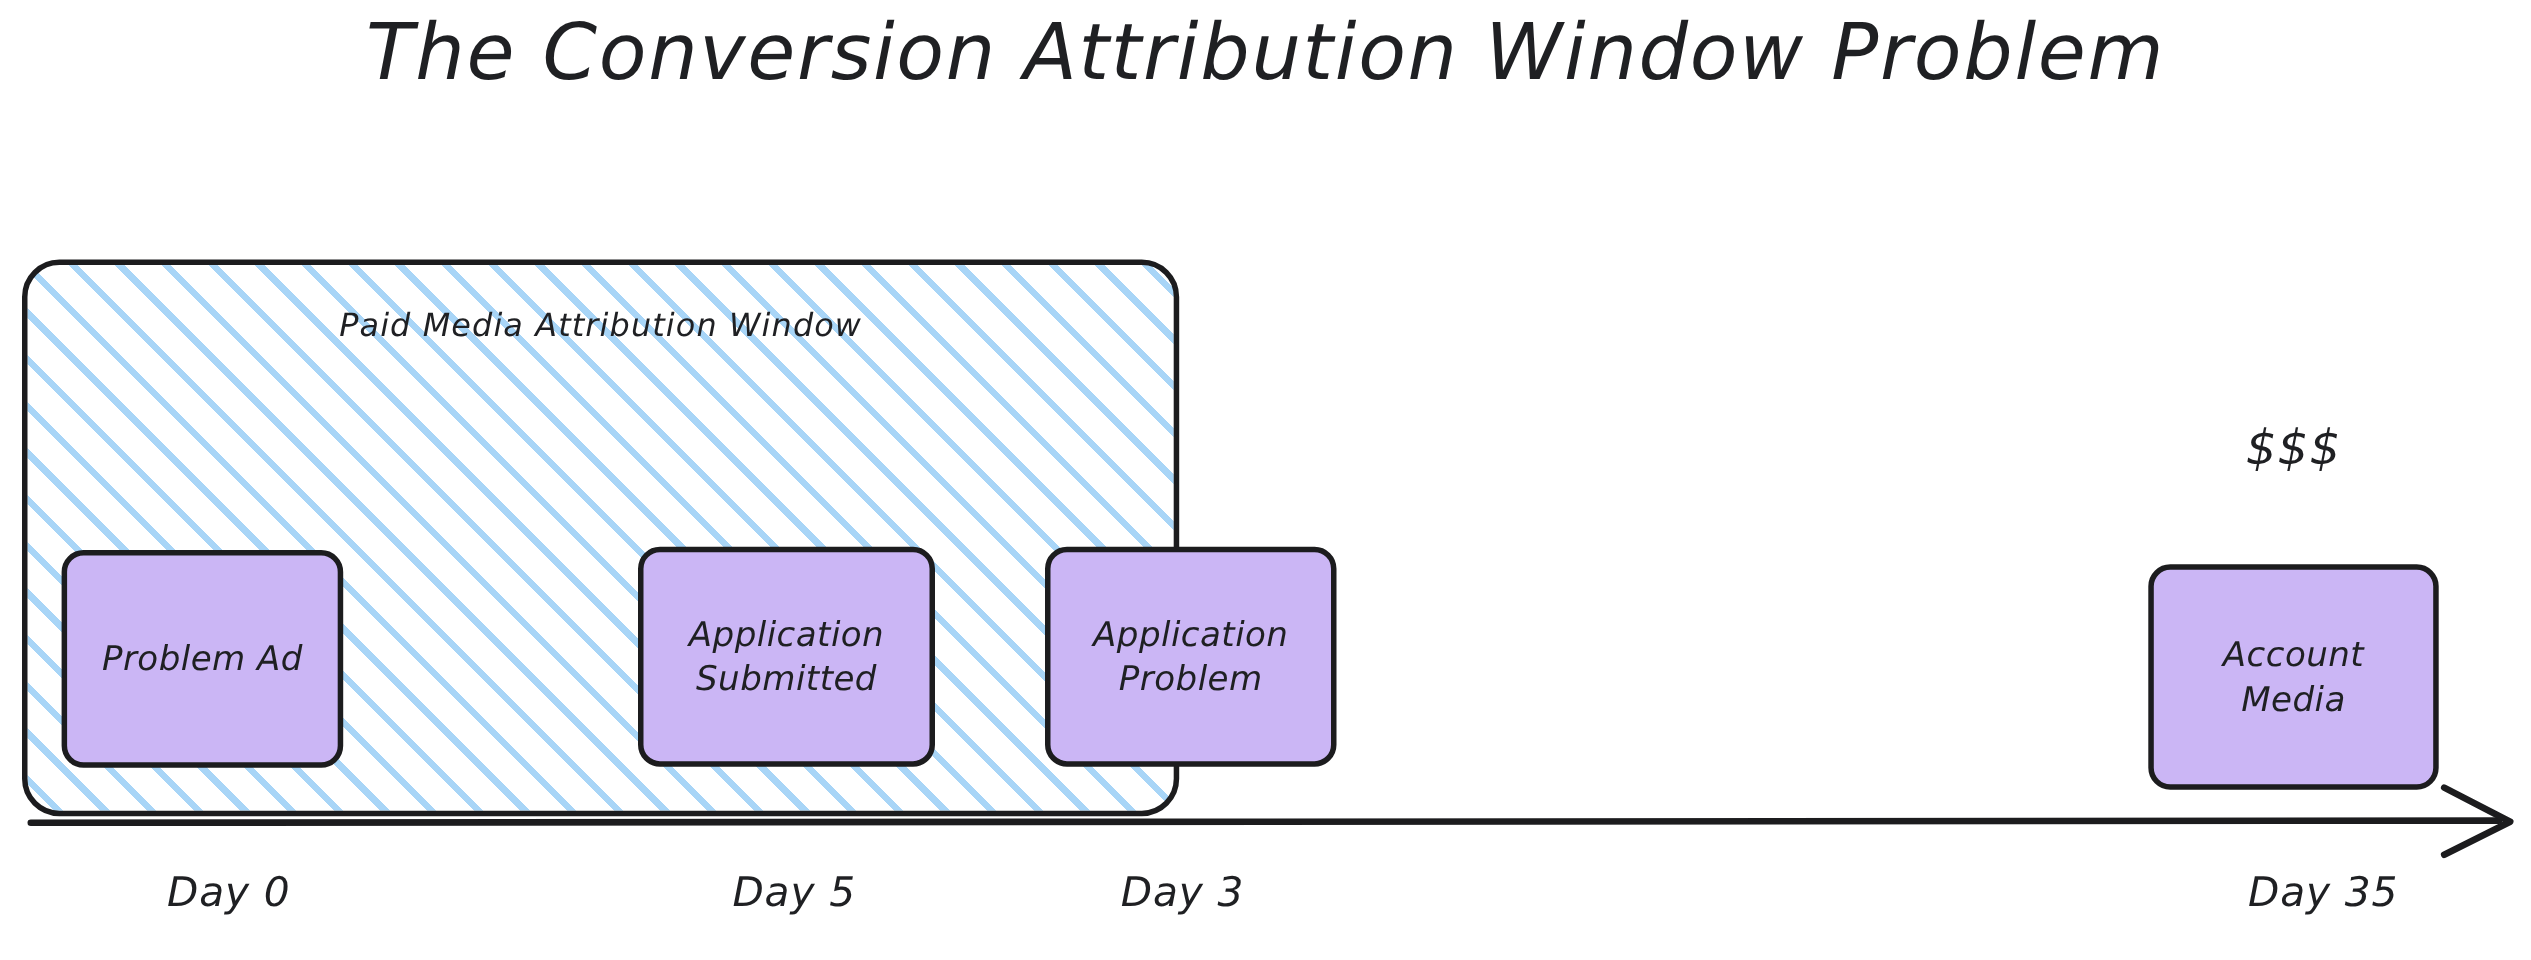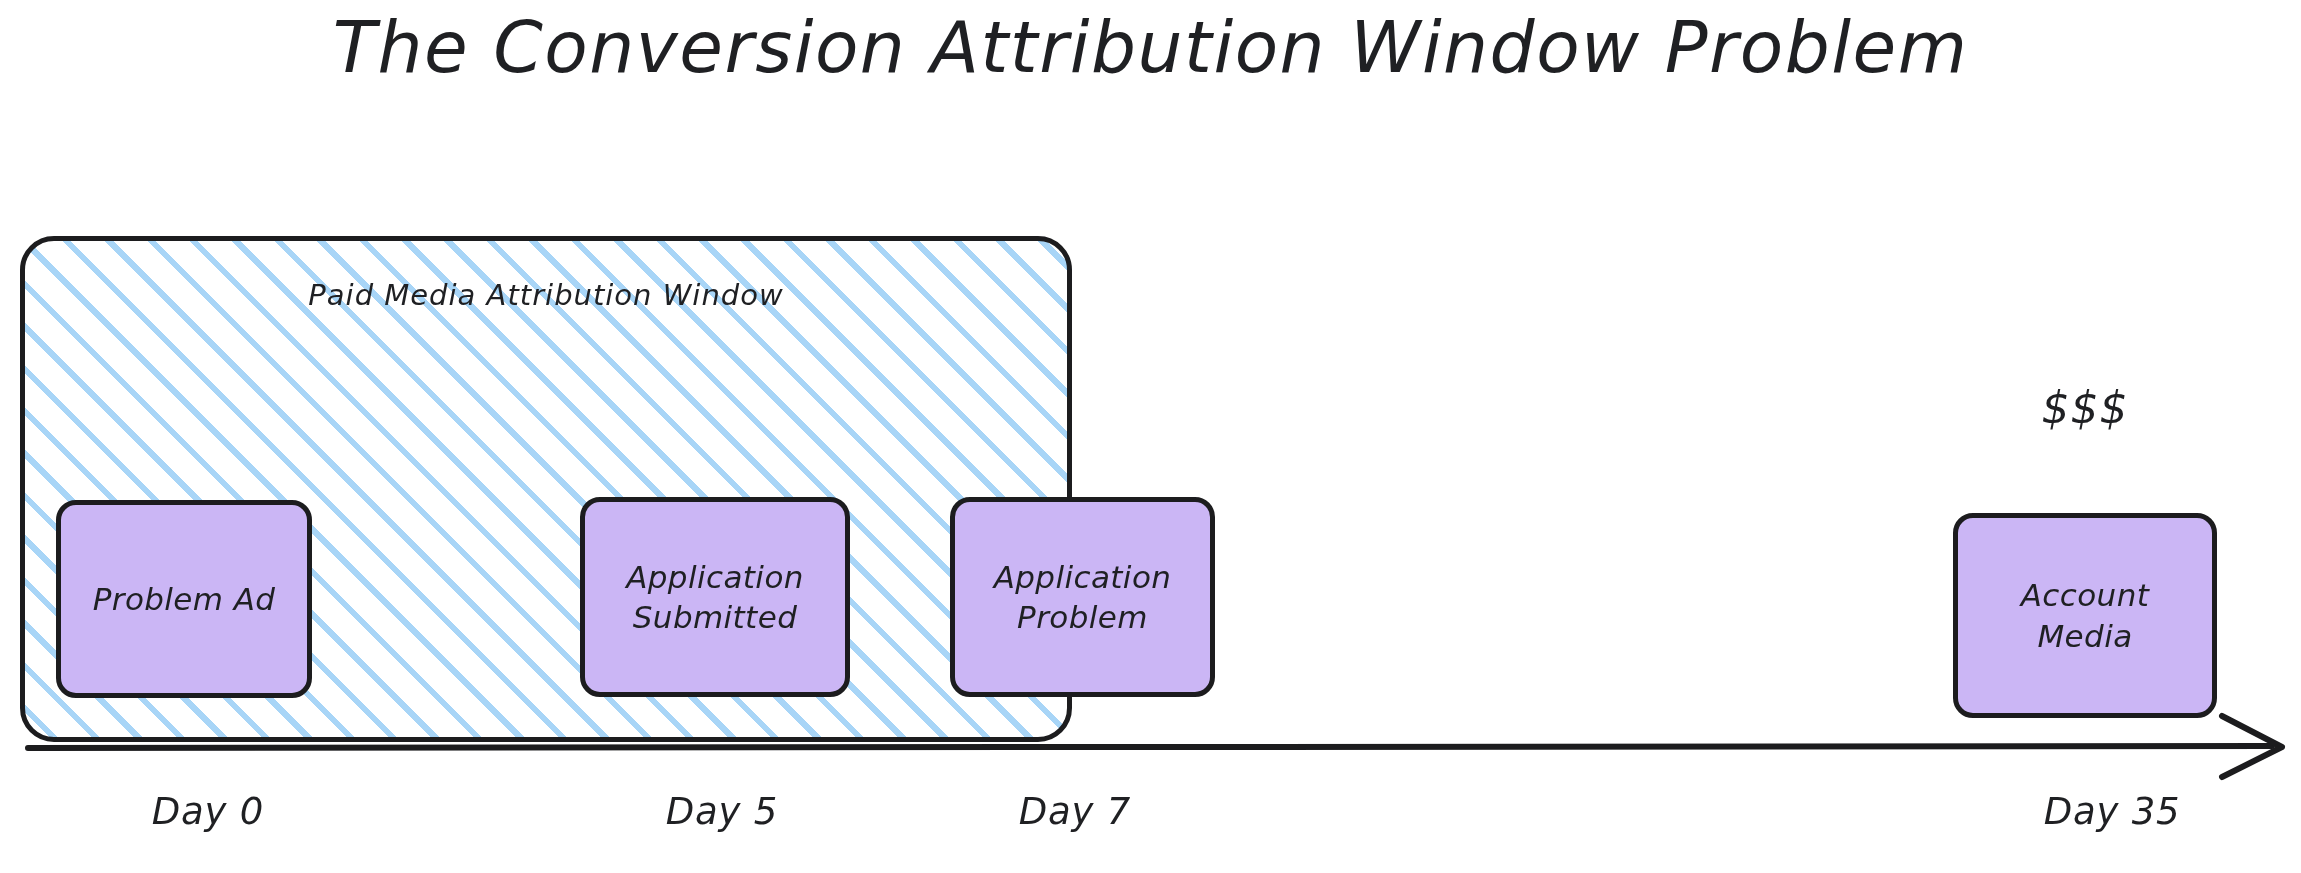--- a/index.html
+++ b/index.html
@@ -165,15 +165,15 @@
 <div class="node node-account-funded" style="background-color: rgb(203, 182, 245);">
   <span>
     <span>Account</span><br>
     <span>Media</span>
   </span>
 </div>
 
 <div id="day-labels">
     <div class="day-label" style="left: 180px; margin-left: 28px;">Day 0</div>
     <div class="day-label" style="left: 722px;">Day 5</div>
-    <div class="day-label" style="left: 1075px;">Day 7</div>
+    <div class="day-label" style="left: 1075px;">Day 3</div>
     <div class="day-label" style="left: 2112px;">Day 35</div>
   </div>
 
 </body></html>

